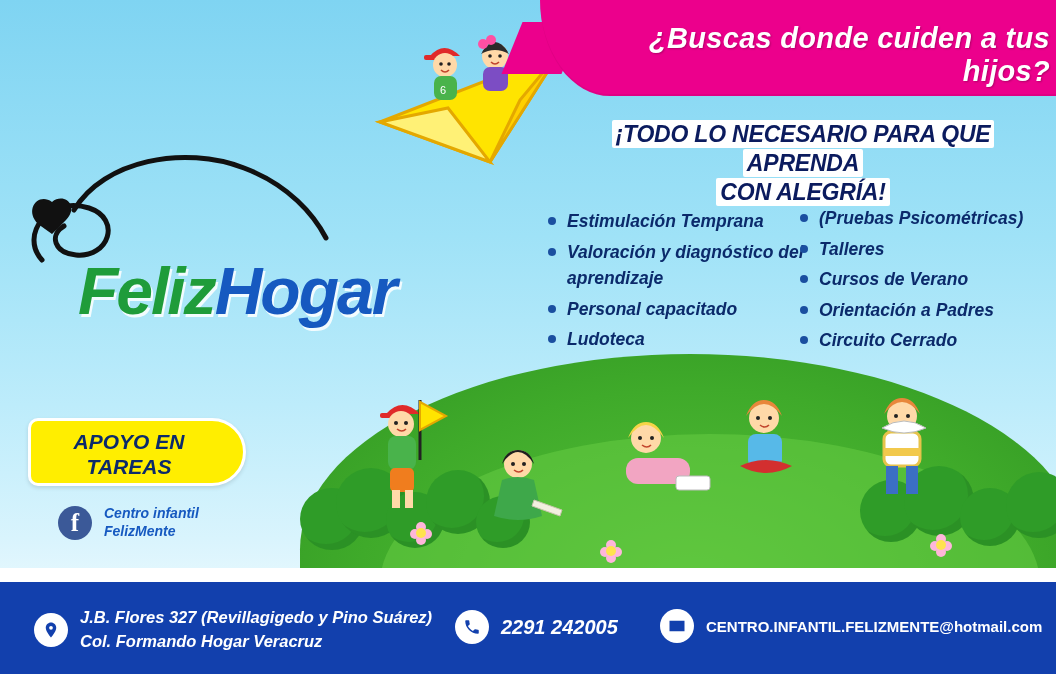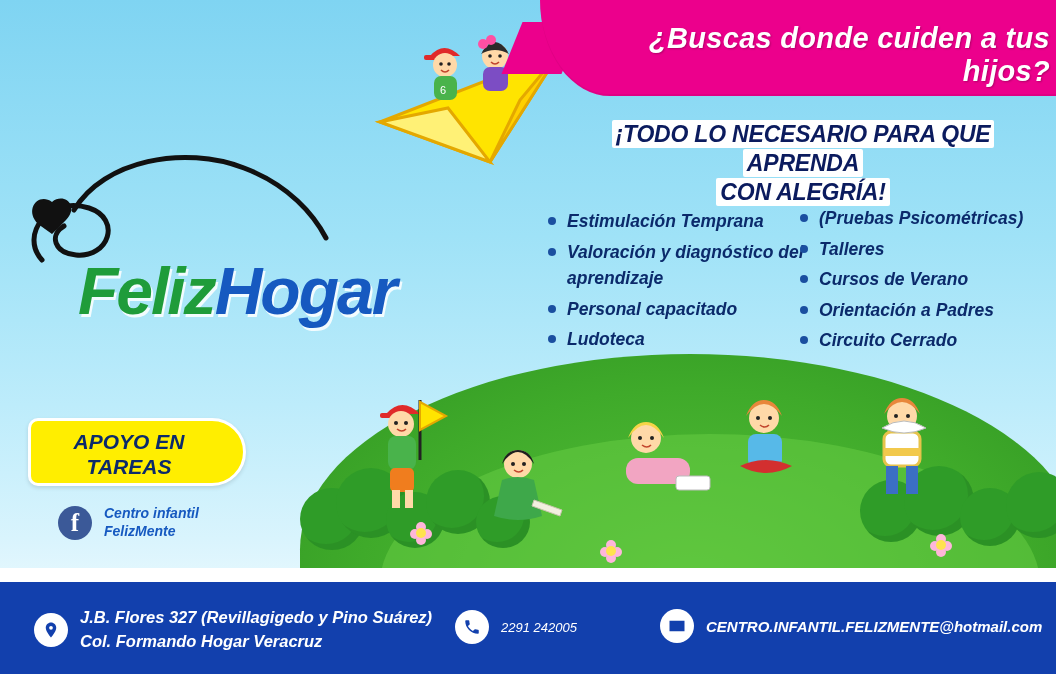--- a/index.html
+++ b/index.html
@@ -264,23 +264,23 @@
     align-items: center;
     justify-content: center;
     flex: 0 0 auto;
   }
   .c-icon svg { display:block; }
   #contact-address { left: 34px; bottom: 20px; }
   #contact-address .c-text {
     font-size: 16.5px; font-weight: bold; font-style: italic; line-height: 1.45;
   }
   #contact-phone { left: 455px; bottom: 30px; }
-  #contact-phone .c-text { font-size: 13px; font-weight: normal; font-style: italic; }
+  #contact-phone .c-text { font-size: 20px; font-weight: bold; font-style: italic; }
   #contact-email { left: 660px; bottom: 31px; }
-  #contact-email .c-text { font-size: 15px; font-weight: bold; font-style: italic; }
+  #contact-email .c-text { font-size: 15px; font-weight: bold; }
 
   
   .white-strip {
     position: absolute;
     left: 0; bottom: 92px;
     width: 1056px; height: 14px;
     background: #ffffff;
   }
 
   

